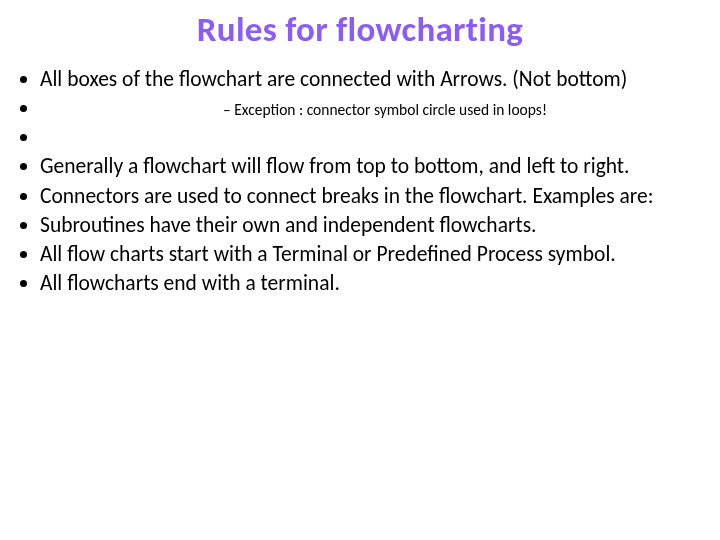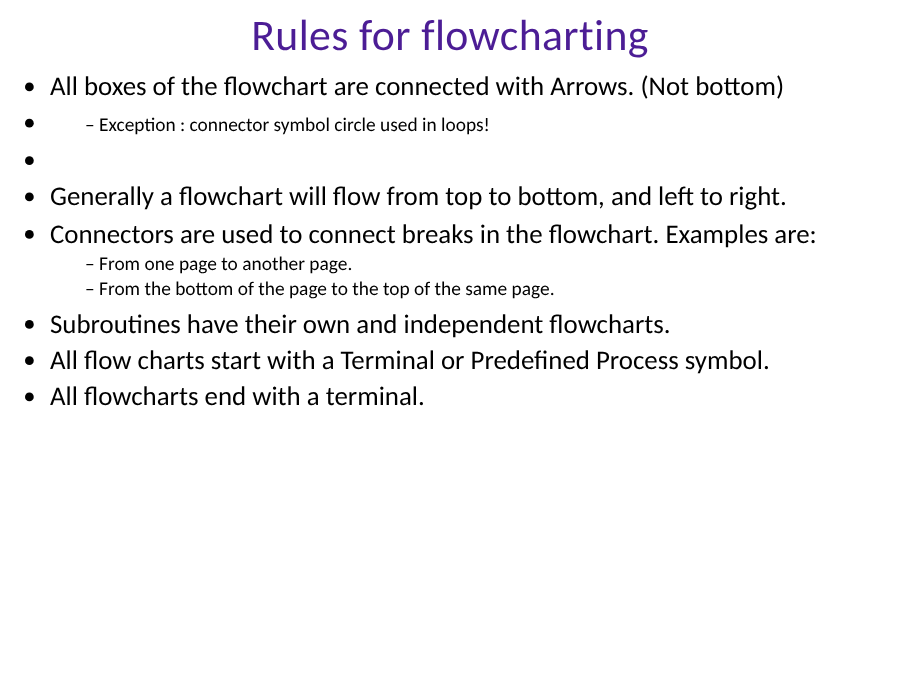--- a/index.html
+++ b/index.html
@@ -14,41 +14,42 @@
   }
   .slide {
     width: 720px;
     height: 540px;
     box-sizing: border-box;
     padding: 8px 18px 0 18px;
   }
   .title {
     text-align: center;
     font-size: 35px;
-    color: #4c1d95;
-    margin: 0 0 6px 0;
-    font-weight: 400;
+    color: #8b5cf6;
+    margin: 0 0 16px 0;
+    font-weight: 700;
     letter-spacing: 0.3px;
   }
   ul.main {
     list-style: disc;
     margin: 0;
     padding-left: 22px;
     font-size: 21.5px;
     line-height: 1.22;
   }
   ul.main > li {
     margin: 0 0 3px 0;
   }
   ul.sub {
     list-style: none;
     margin: 3px 0 4px 0;
     padding-left: 28px;
     font-size: 15.5px;
     line-height: 1.22;
+    text-align: center;
   }
   ul.sub > li::before {
     content: "–  ";
   }
   ul.sub > li {
     margin: 0 0 1px 0;
   }
 </style>
 </head>
 <body>
@@ -59,22 +60,18 @@
     <li><span>All boxes of the flowchart are connected with Arrows. (Not bottom)</span></li>
     <li>
       <ul class="sub">
         <li>Exception : connector symbol circle used in loops!</li>
       </ul>
     </li>
     <li>
     </li>
     <li><span>Generally a flowchart will flow from top to bottom, and left to right.</span></li>
     <li><span>Connectors are used to connect breaks in the flowchart. Examples are:</span>
-      <ul class="sub">
-        <li>From one page to another page.</li>
-        <li>From the bottom of the page to the top of the same page.</li>
-      </ul>
     </li>
     <li><span>Subroutines have their own and independent flowcharts.</span></li>
     <li><span>All flow charts start with a Terminal or Predefined Process symbol.</span></li>
     <li><span>All flowcharts end with a terminal.</span></li>
   </ul>
 </div>
 
 </body></html>

